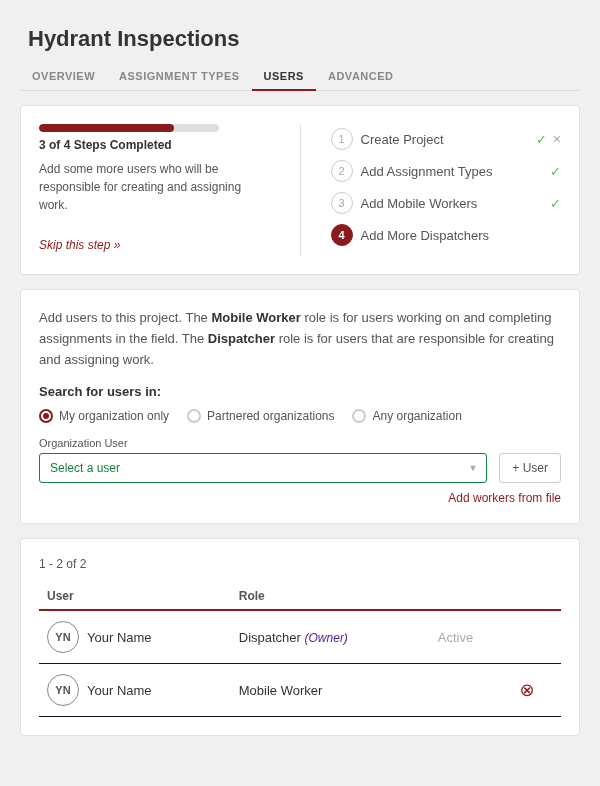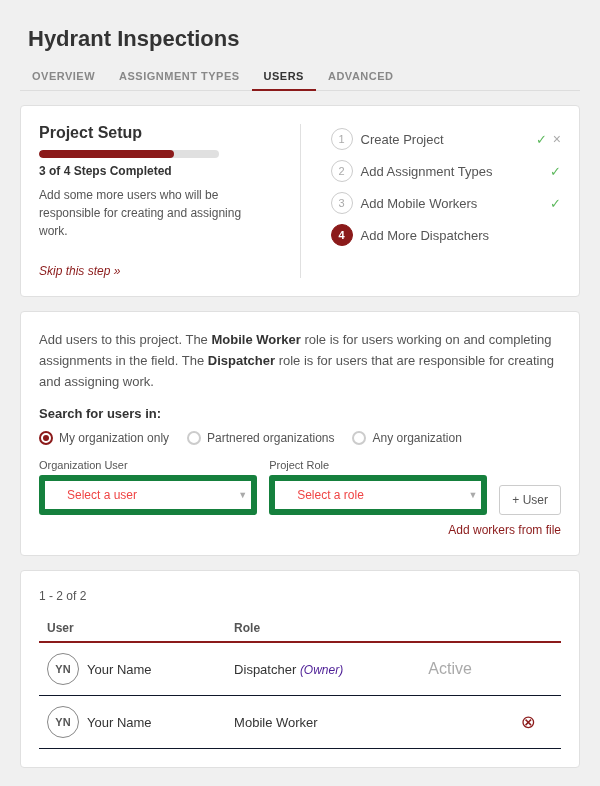--- a/index.html
+++ b/index.html
@@ -218,25 +218,25 @@
       display: flex;
       align-items: flex-end;
     }
     .form-label {
       font-size: 11px;
       color: #555;
       margin-bottom: 4px;
     }
     .form-select {
       width: 100%;
-      padding: 7px 22px;
-      border: 6px solid #15803d;
+      padding: 7px 10px;
+      border: 1px solid #15803d;
       border-radius: 3px;
       font-size: 12px;
-      color: #ef4444;
+      color: #15803d;
       background: #fff;
       appearance: none;
       cursor: pointer;
       display: flex;
       align-items: center;
       justify-content: space-between;
     }
     .select-wrapper {
       position: relative;
     }
@@ -312,21 +312,21 @@
     }
     .role-text {
       color: #333;
     }
     .role-sub {
       font-size: 12px;
       color: #4c1d95;
       font-style: italic;
     }
     .status-active {
-      font-size: 16px;
+      font-size: 13px;
       color: #aaa;
     }
     .remove-btn {
       color: #8b1a1a;
       font-size: 18px;
       cursor: pointer;
     }
   </style>
 </head>
 <body>
@@ -338,21 +338,20 @@
   <div class="nav-tabs">
     <div class="nav-tab">Overview</div>
     <div class="nav-tab">Assignment Types</div>
     <div class="nav-tab active">Users</div>
     <div class="nav-tab">Advanced</div>
   </div>
 
   <div class="card">
     <div class="project-setup-inner">
       <div class="setup-left">
-        <div class="setup-title">Project Setup</div>
         <div class="progress-bar-bg">
           <div class="progress-bar-fill" style="width:75%; background:#8b1a1a;"></div>
         </div>
         <div class="steps-text">3 of 4 Steps Completed</div>
         <div class="setup-description">Add some more users who will be responsible for creating and assigning work.</div>
         <div class="skip-link">Skip this step »</div>
       </div>
       <div class="divider-v"></div>
       <div class="setup-right">
 
@@ -404,28 +403,20 @@
     </div>
     <div class="form-row">
       <div class="form-group">
         <div class="form-label">Organization User</div>
         <div class="select-wrapper">
           <select class="form-select">
             <option value="">Select a user</option>
           </select>
         </div>
       </div>
-      <div class="form-group">
-        <div class="form-label">Project Role</div>
-        <div class="select-wrapper">
-          <select class="form-select">
-            <option value="">Select a role</option>
-          </select>
-        </div>
-      </div>
       <div class="form-group-btn">
         <button class="btn-add-user">+ User</button>
       </div>
     </div>
     <div class="add-workers-link">Add workers from file</div>
   </div>
 
   <div class="card">
     <div class="table-count">1 - 2 of 2</div>
     <table class="user-table">

